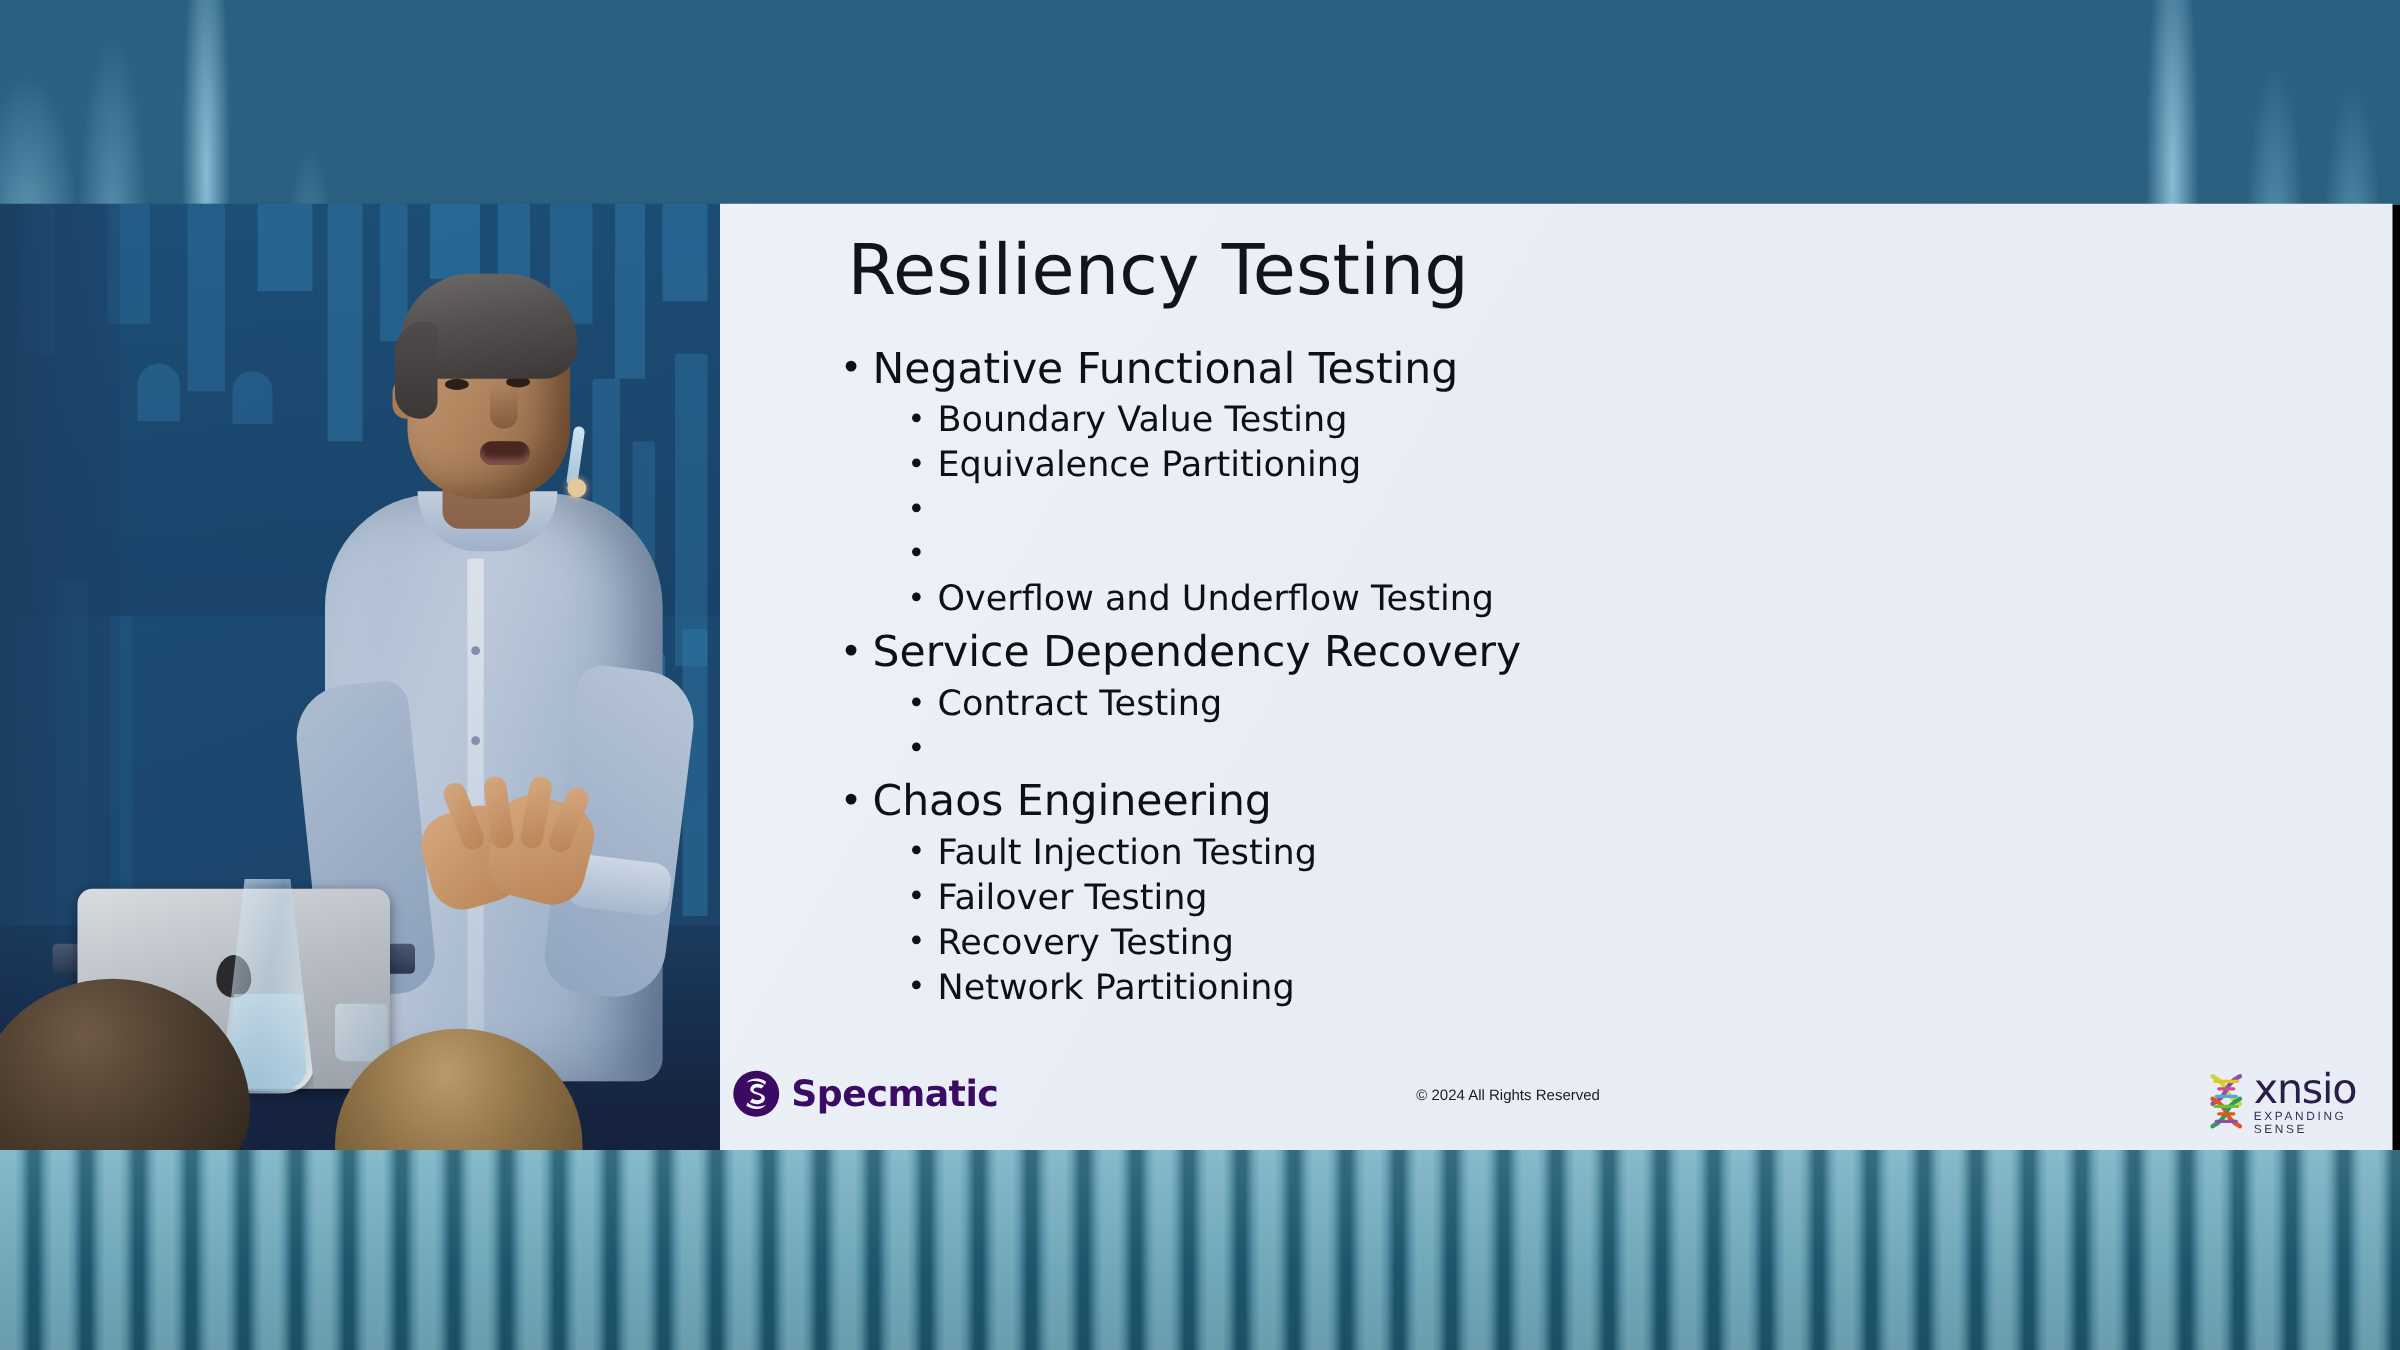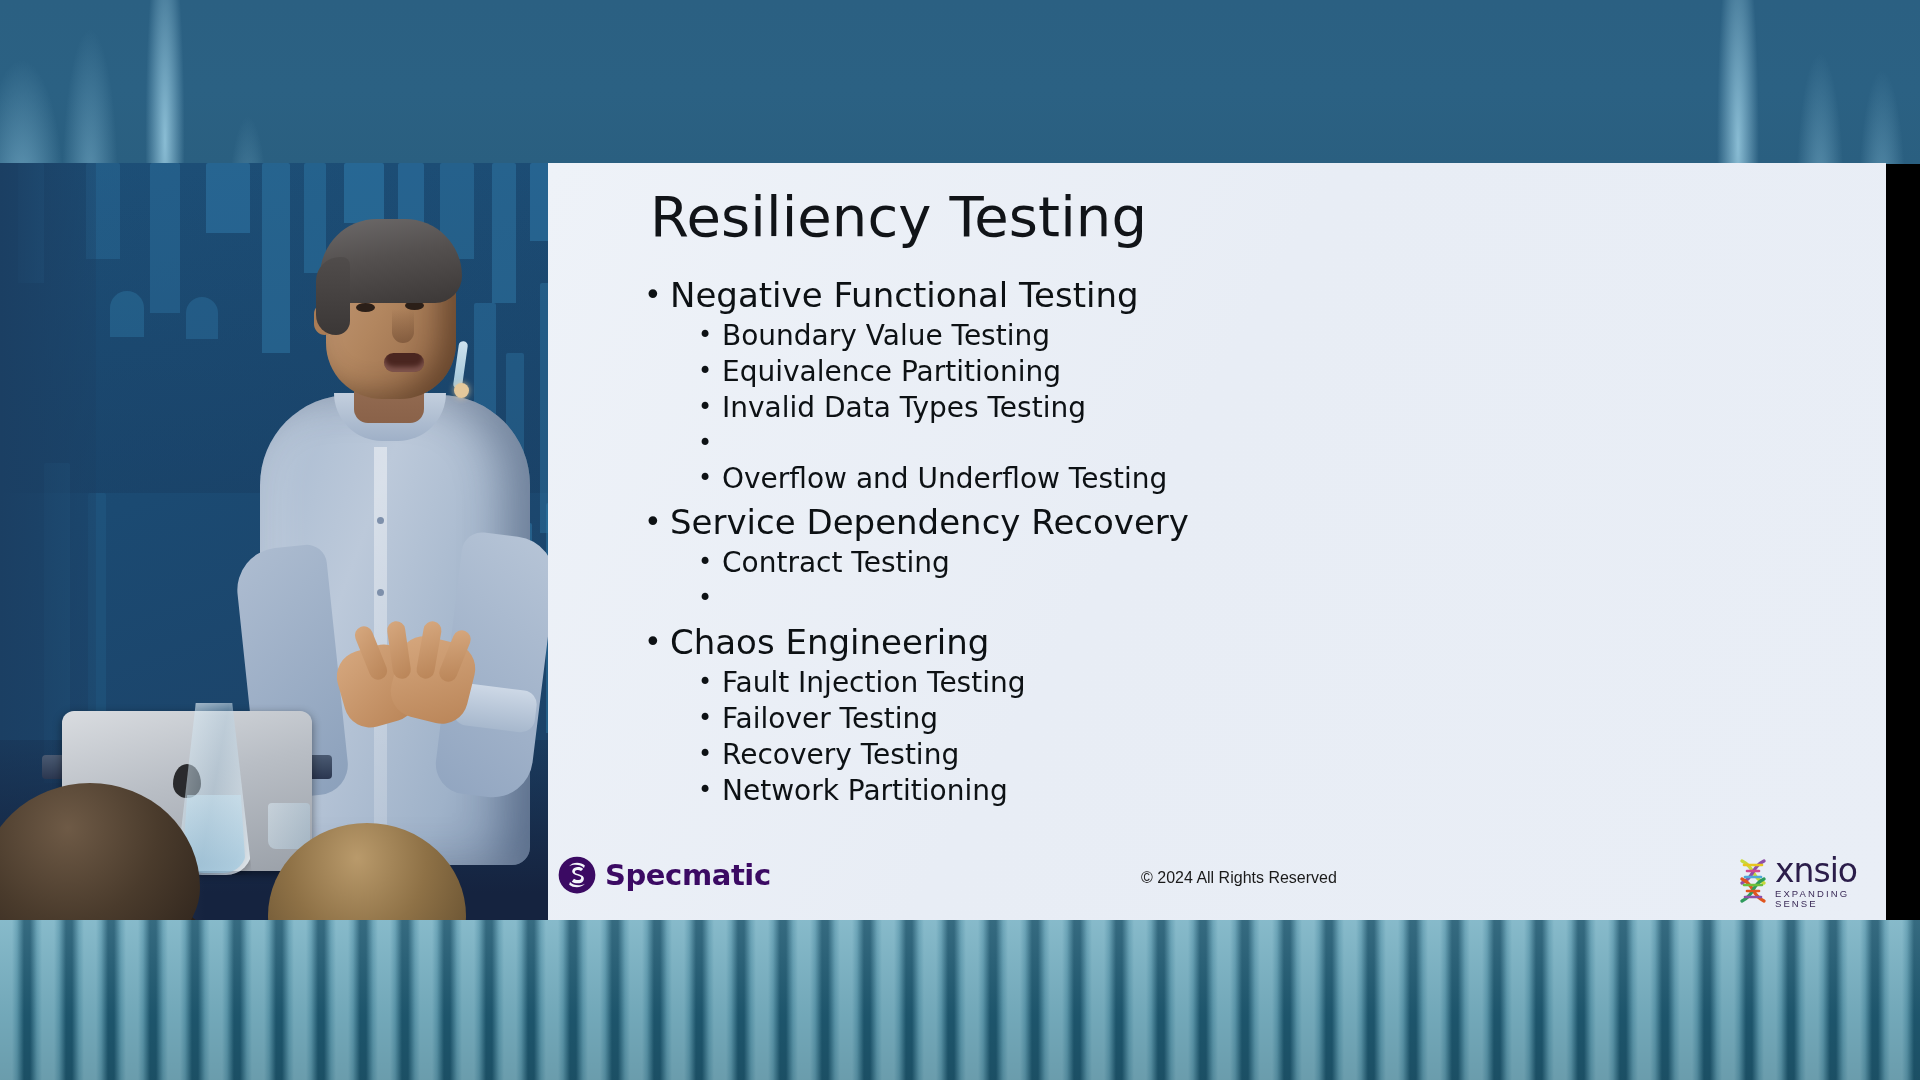--- a/index.html
+++ b/index.html
@@ -122,43 +122,43 @@
   .aud{position:absolute;border-radius:50% 50% 42% 42% / 58% 58% 42% 42%;}
   .aud1{left:-20px;top:620px;width:220px;height:180px;
     background:radial-gradient(ellipse at 40% 25%,#6e5a46 0%,#4a3b2c 48%,#2a2019 100%);}
   .aud1b{position:absolute;left:-30px;top:740px;width:250px;height:160px;
     background:linear-gradient(180deg,#2a2019,#171210);border-radius:80px 70px 0 0;}
   .aud2{left:268px;top:660px;width:198px;height:160px;
     background:radial-gradient(ellipse at 45% 22%,#b99a6b 0%,#8e7146 45%,#5c482b 100%);}
 
   
   .slide{
-    position:absolute;left:548px;top:163px;width:1338px;height:757px;
+    position:absolute;left:576px;top:163px;width:1338px;height:757px;
     background:linear-gradient(120deg,#eef2f8 0%,#e8edf5 45%,#e9eef6 100%);
     overflow:hidden;
   }
   .slide-title{
     position:absolute;left:102px;top:21px;
     font-size:56px;font-weight:400;color:#111418;letter-spacing:.1px;
     font-family:"DejaVu Sans",sans-serif;
   }
   .bullets{position:absolute;left:96px;top:115px;width:1150px;}
   .lvl1{display:flex;align-items:flex-start;font-size:34px;color:#0d1114;
     line-height:1.0;margin:0 0 5px 0;font-family:"DejaVu Sans",sans-serif;}
   .lvl1 .dot{width:26px;flex:0 0 26px;font-size:30px;line-height:1.12;}
   .lvl2{display:flex;align-items:flex-start;font-size:28px;color:#0d1114;
     line-height:1.0;margin:0 0 8px 0;margin-left:54px;font-family:"DejaVu Sans",sans-serif;}
   .lvl2 .dot{width:24px;flex:0 0 24px;font-size:24px;line-height:1.14;}
   .grp{margin-bottom:12px;}
   .grp .lvl1{margin-bottom:10px;}
 
   
   .slide-footer{position:absolute;left:0;bottom:0;width:1338px;height:78px;}
-  .copyright{position:absolute;left:557px;top:27px;font-size:16px;color:#1a1a1a;
-    font-family:"Liberation Sans",sans-serif;white-space:nowrap;margin-left:36px;}
+  .copyright{position:absolute;left:557px;top:27px;font-size:12px;color:#1a1a1a;
+    font-family:"Liberation Sans",sans-serif;white-space:nowrap;}
 
   .spec-logo{position:absolute;left:8px;top:12px;display:flex;align-items:center;gap:7px;}
   .spec-mark{width:42px;height:42px;position:relative;}
   .spec-word{font-size:29px;font-weight:700;color:#3b0a63;letter-spacing:-.4px;
     font-family:"DejaVu Sans",sans-serif;}
 
   .xnsio{position:absolute;left:1188px;top:11px;width:160px;height:56px;
     display:flex;align-items:center;gap:5px;overflow:hidden;}
   .xnsio-dna{width:34px;height:46px;flex:0 0 34px;}
   .xnsio-text{line-height:1;}
@@ -266,21 +266,20 @@
         <div class="lvl2">
           <span class="dot">•</span>
           <span>Boundary Value Testing</span>
         </div>
         <div class="lvl2">
           <span class="dot">•</span>
           <span>Equivalence Partitioning</span>
         </div>
         <div class="lvl2">
           <span class="dot">•</span>
-          <span>Invalid Data Types Testing</span>
         </div>
         <div class="lvl2">
           <span class="dot">•</span>
         </div>
         <div class="lvl2">
           <span class="dot">•</span>
           <span>Overflow and Underflow Testing</span>
         </div>
       </div>
 

